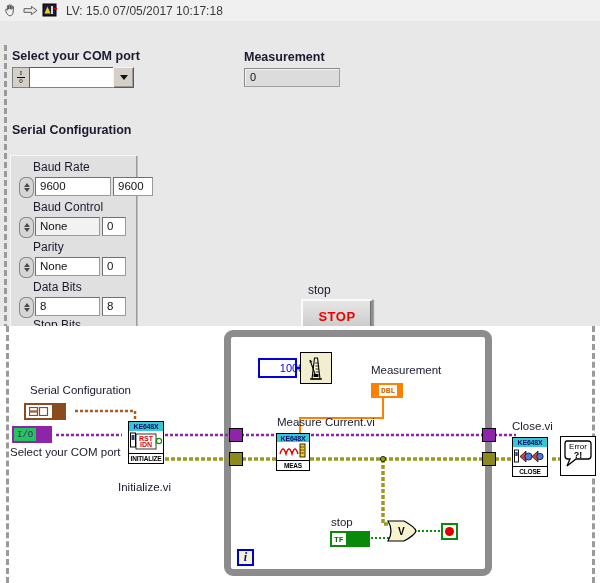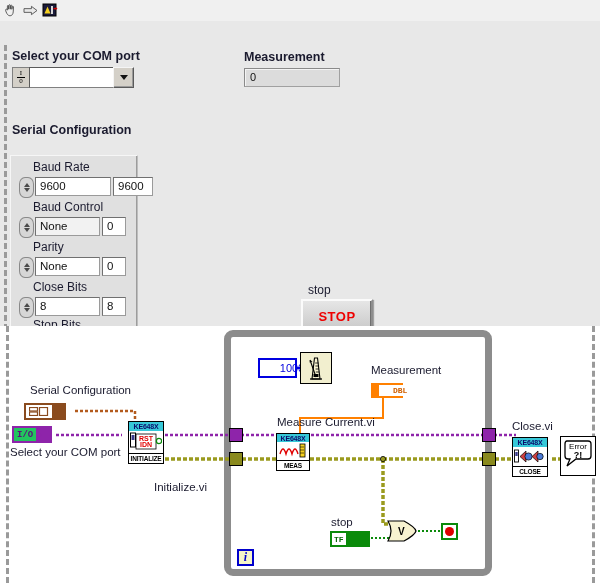--- a/index.html
+++ b/index.html
@@ -185,31 +185,31 @@
   .term-cluster .inner{
     background:#fff;color:#8a4b1e;font-size:8px;font-weight:bold;
     height:100%;display:flex;align-items:center;padding:0 3px;
     font-family:"Liberation Mono", monospace;
   }
   .term-io{
     position:absolute;height:17px;background:#8e24aa;border:2px solid #8e24aa;
     display:flex;align-items:center;box-sizing:border-box;
   }
   .term-io .inner{
-    background:#22c55e;color:#5a0f7a;font-size:9px;font-weight:bold;
+    background:#22c55e;color:#5a0f7a;font-size:9px;font-weight:normal;
     height:100%;display:flex;align-items:center;padding:0 3px;
     font-family:"Liberation Mono", monospace;
   }
   .term-dbl{
     position:absolute;height:15px;background:#ff8000;border:2px solid #ff8000;
     display:flex;align-items:center;box-sizing:border-box;
   }
   .term-dbl .inner{
     background:#fff;color:#d06000;font-size:8px;font-weight:bold;
-    height:100%;display:flex;align-items:center;padding:0 14px;
+    height:100%;display:flex;align-items:center;padding:0 2px;
     font-family:"Liberation Mono", monospace;
   }
   .term-bool{
     position:absolute;height:16px;background:#0a8a0a;border:2px solid #0a8a0a;
     display:flex;align-items:center;box-sizing:border-box;
   }
   .term-bool .inner{
     background:#fff;color:#0a6a0a;font-size:8px;font-weight:bold;
     height:100%;display:flex;align-items:center;padding:0 2px;
     font-family:"Liberation Mono", monospace;
@@ -264,20 +264,21 @@
   </span>
   <span class="tb-icon">
     <svg width="16" height="15" viewBox="0 0 16 15">
       <rect x="1" y="1" width="13" height="12" fill="#1b1b3a" stroke="#000" stroke-width="1"></rect>
       <path d="M2.5 10.5 L5.5 3.5 L8.5 10.5 Z" fill="#f5d020"></path>
       <rect x="9" y="3" width="2" height="8" fill="#d8d8d8"></rect>
       <path d="M13.5 4 L15.5 5.5 L13.5 7" fill="#cc0000"></path>
       <rect x="11.5" y="5" width="3" height="1.3" fill="#cc0000"></rect>
     </svg>
   </span>
+  <span class="tb-text">LV: 15.0 07/05/2017 10:17:18</span>
 </div>
 
 <div id="front-panel">
   <div id="fp-dash"></div>
 
   <div class="panel-label" id="com-label">Select your COM port</div>
   <div id="com-combo">
     <div class="io-glyph">
       <span class="i">I</span>
         <span class="bar"></span>
@@ -312,21 +313,21 @@
     <div class="num-field" style="top:61px;left:91px;width:24px;">0</div>
 
     <div class="cfg-title" style="top:84px;">Parity</div>
     <div class="spin" style="top:101px;">
         <span class="up"></span>
         <span class="dn"></span>
       </div>
     <div class="val-field" style="top:101px;width:65px;">None</div>
     <div class="num-field" style="top:101px;left:91px;width:24px;">0</div>
 
-    <div class="cfg-title" style="top:124px;">Close Bits</div>
+    <div class="cfg-title" style="top:124px;">Data Bits</div>
     <div class="spin" style="top:141px;">
         <span class="up"></span>
         <span class="dn"></span>
       </div>
     <div class="val-field" style="top:141px;width:65px;">8</div>
     <div class="num-field" style="top:141px;left:91px;width:24px;">8</div>
 
     <div class="cfg-title" style="top:162px;">Stop Bits</div>
     <div class="spin" style="top:179px;">
         <span class="up"></span>
@@ -405,21 +406,21 @@
         <rect x="0.5" y="2" width="5" height="14" fill="#fff" stroke="#000" stroke-width="1"></rect>
         <rect x="1.5" y="4" width="3" height="5" fill="#3a3a8a"></rect>
         <rect x="6" y="3" width="20" height="15" fill="#fff" stroke="#000" stroke-width="0.8"></rect>
         <text x="16" y="9.5" font-family="Liberation Sans, sans-serif" font-size="7" font-weight="bold" fill="#e00000" text-anchor="middle">RST</text>
         <text x="16" y="16" font-family="Liberation Sans, sans-serif" font-size="7" font-weight="bold" fill="#e00000" text-anchor="middle">IDN</text>
         <circle cx="29" cy="10" r="2.6" fill="none" stroke="#0a8a0a" stroke-width="1.2"></circle>
       </svg>
     </div>
     <div class="vi-bot">INITIALIZE</div>
   </div>
-  <div class="d-label d-abs" style="left:118px;top:155px;margin-left:36px;">Initialize.vi</div>
+  <div class="d-label d-abs" style="left:118px;top:155px;">Initialize.vi</div>
 
   <div class="const-box" style="left:258px;top:32px;width:36px;height:20px;padding-left:32px;">1000</div>
   <div class="wait-node" style="left:300px;top:26px;width:32px;height:32px;">
     <svg width="24" height="26" viewBox="0 0 24 26">
       <path d="M8 24 L16 24 L13.5 3 L10.5 3 Z" fill="#f7f2d0" stroke="#000" stroke-width="1.1"></path>
       <line x1="6" y1="24" x2="18" y2="24" stroke="#000" stroke-width="1.3"></line>
       <line x1="12" y1="22" x2="6" y2="5" stroke="#000" stroke-width="1.1"></line>
       <path d="M6 5 L8.5 6.5 L5.5 7.5 Z" fill="#000"></path>
       <line x1="11.2" y1="8" x2="14.5" y2="8" stroke="#000" stroke-width="0.8"></line>
       <line x1="11.4" y1="11" x2="14.8" y2="11" stroke="#000" stroke-width="0.8"></line>

